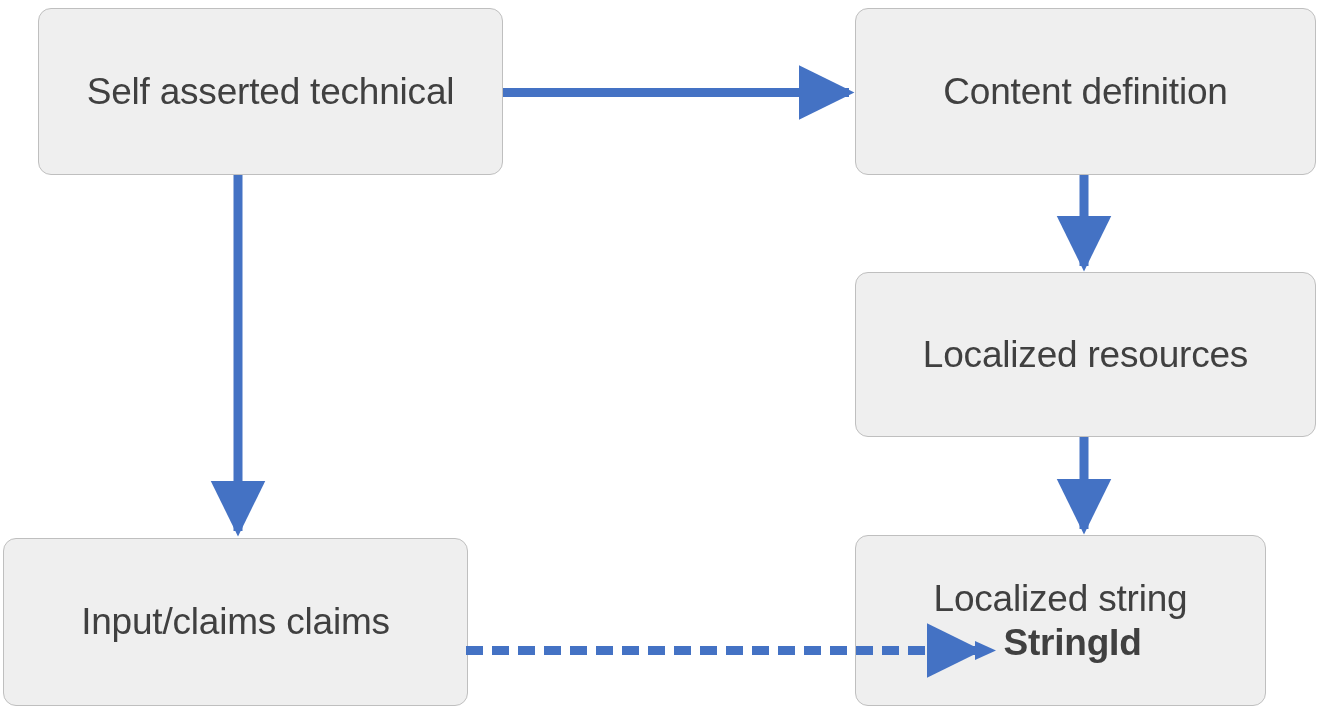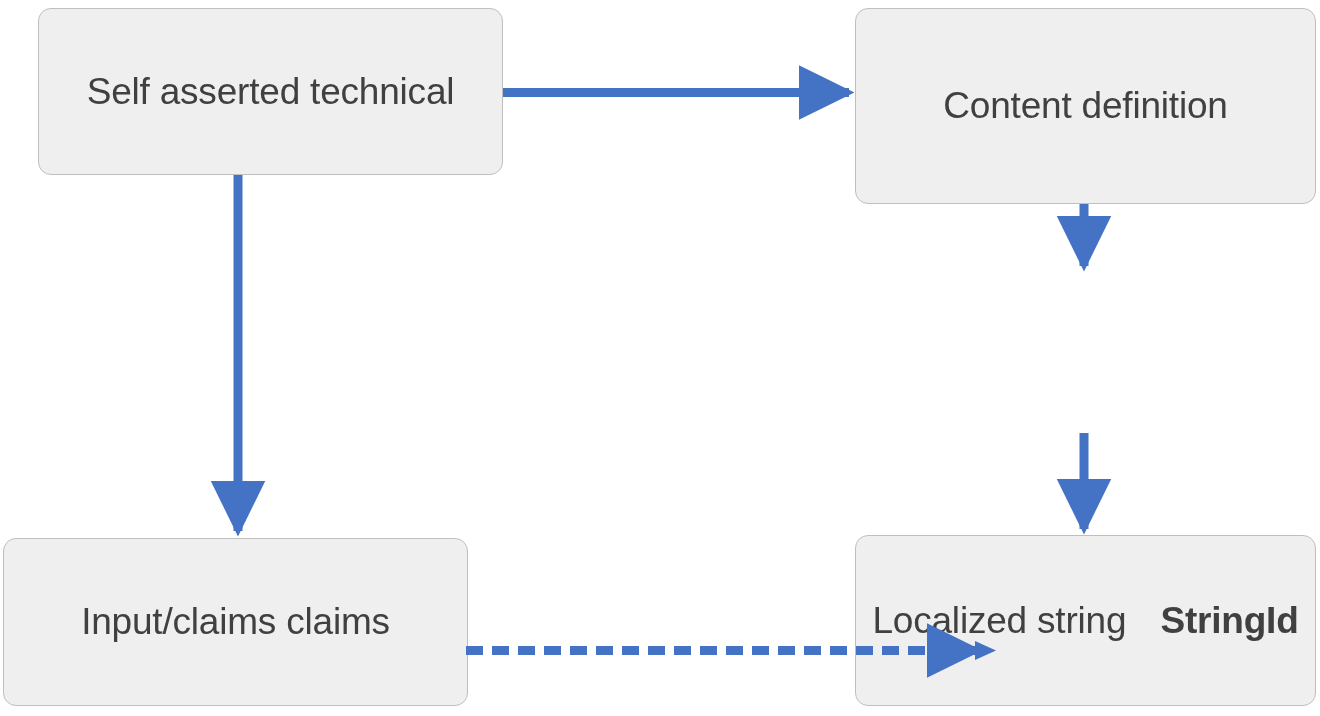--- a/index.html
+++ b/index.html
@@ -44,24 +44,24 @@
     line-height: 1.18;
     letter-spacing: -0.2px;
     padding: 4px 14px;
   }
   .node .label-text {
     display: block;
     width: 100%;
   }
   
   #node-self-asserted { left: 3px;   top: 8px;   width: 465px; height: 167px; margin-left: 35px; }
-  #node-content-def   { left: 855px; top: 8px;   width: 461px; height: 196px; }
+  #node-content-def   { left: 855px; top: 8px;   width: 461px; height: 167px; }
   #node-localized-res { left: 855px; top: 272px; width: 461px; height: 165px; }
   #node-io-claims     { left: 3px;   top: 538px; width: 465px; height: 168px; }
-  #node-localized-str { left: 855px; top: 535px; width: 461px; height: 171px; }
+  #node-localized-str { left: 855px; top: 535px; width: 411px; height: 171px; }
 
   
   #node-localized-str .stack {
     display: block;
     width: 100%;
   }
   #node-localized-str .line-two {
     font-weight: bold;
     padding-left: 24px;
   }
@@ -99,20 +99,23 @@
   </svg>
 
   <div class="node" id="node-self-asserted">
     <span class="label-text"><span>Self asserted technical</span><br></span>
   </div>
 
   <div class="node" id="node-content-def">
     <span class="label-text">Content definition</span>
   </div>
 
+  <div class="node" id="node-localized-res">
+    <span class="label-text">Localized resources</span>
+  </div>
 
   <div class="node" id="node-io-claims">
     <span class="label-text"><span>Input/claims claims</span><br></span>
   </div>
 
   <div class="node" id="node-localized-str">
     <span class="stack">
       <span class="line-one">Localized string</span>
       <span class="line-two">StringId</span>
     </span>

